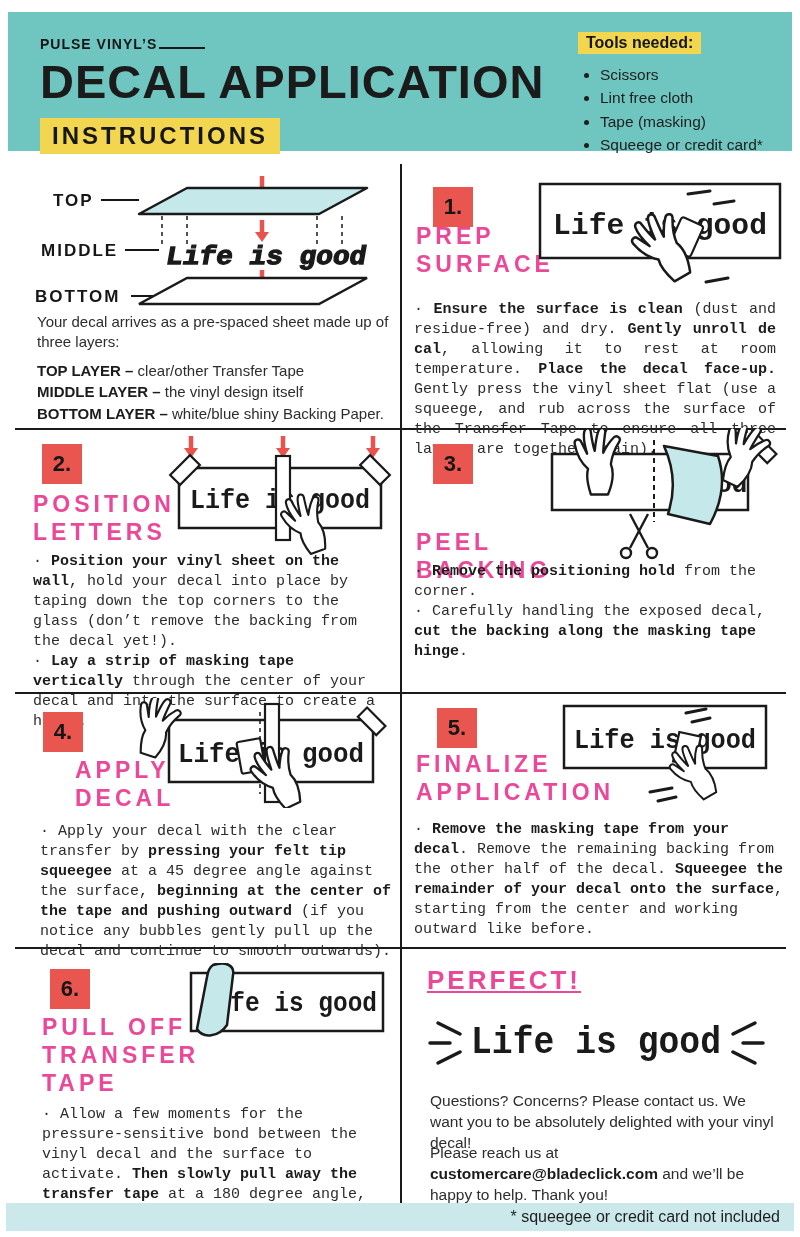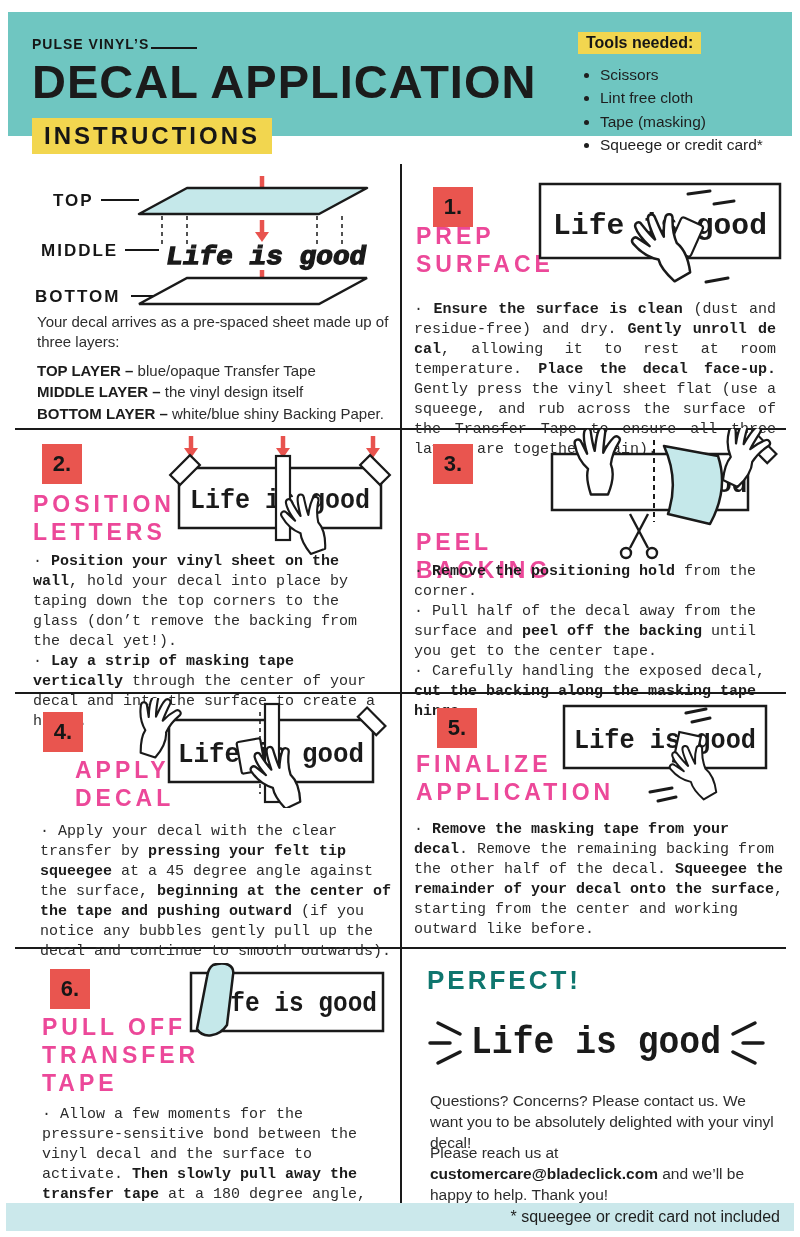--- a/index.html
+++ b/index.html
@@ -1,21 +1,21 @@
 <!DOCTYPE html>
 <html><head>
 <meta charset="utf-8">
 <style>
   html,body{margin:0;padding:0;background:#ffffff;}
   .page{position:relative;width:800px;height:1237px;background:#fff;overflow:hidden;
         font-family:"Liberation Sans","DejaVu Sans",sans-serif;color:#2d2d2d;}
   .abs{position:absolute;}
 
   
-  .header{position:absolute;left:8px;top:12px;width:784px;height:124px;background:#6FC6C1;box-sizing:border-box;padding:24px 24px;}
+  .header{position:absolute;left:8px;top:12px;width:784px;height:139px;background:#6FC6C1;box-sizing:border-box;padding:24px 32px;}
   .brand{font-size:14px;font-weight:700;letter-spacing:1px;color:#161616;}
   .brand-underline{display:inline-block;width:46px;height:11px;border-bottom:2px solid #161616;margin-left:2px;}
   .main-title{font-size:47px;font-weight:700;letter-spacing:1px;color:#1b1b1b;margin-top:6px;line-height:1.0;}
   .subtitle-chip{display:inline-block;background:#F2D64F;color:#161616;font-size:24px;font-weight:700;letter-spacing:3px;padding:4px 12px;margin-top:13px;}
   .tools{position:absolute;left:570px;top:20px;width:212px;}
   .tools-chip{display:inline-block;background:#F2D64F;color:#161616;font-size:16px;font-weight:700;padding:2px 8px;}
   .tools ul{margin:9px 0 8px 0;padding-left:22px;}
   .tools li{font-size:15.5px;line-height:1.5;color:#1e1e1e;}
 
   
@@ -38,21 +38,21 @@
   .step-title{position:absolute;font-weight:700;font-size:23px;letter-spacing:4px;line-height:1.22;color:#ec4899;white-space:pre-line;}
   .step-body{position:absolute;font-size:15px;line-height:1.33;color:#2c2c2c;}
   .step-body p{margin:0;font-family:Liberation Mono, monospace;}
   .just p{text-align:justify;}
   b{font-weight:700;color:#1c1c1c;}
 
   .intro-lead{position:absolute;left:22px;top:140px;width:352px;font-size:15px;line-height:1.33;}
   .intro-layers{position:absolute;left:22px;top:188px;width:358px;font-size:15px;line-height:1.42;}
   .intro-layers p{margin:0;}
 
-  .perfect-title{position:absolute;left:25px;top:16px;font-size:26px;font-weight:700;letter-spacing:3px;color:#0f766e;}
+  .perfect-title{position:absolute;left:25px;top:16px;font-size:26px;font-weight:700;letter-spacing:3px;color:#ec4899;text-decoration:underline;}
   .perfect-para{position:absolute;left:28px;width:348px;font-size:15.5px;line-height:1.35;}
 
   
   .footer-bar{position:absolute;left:6px;top:1203px;width:788px;height:28px;background:#CBE8EB;
               font-size:16px;color:#1e1e1e;text-align:right;line-height:28px;box-sizing:border-box;padding-right:14px;}
 
   
   .hand{fill:#fff;stroke:#1a1a1a;stroke-width:2.5;stroke-linejoin:round;}
   .box{fill:#fff;stroke:#1a1a1a;stroke-width:2.5;}
   .tape{fill:#fff;stroke:#1a1a1a;stroke-width:2.2;}
@@ -116,21 +116,21 @@
       <g>
         <line class="arr-line" x1="235" y1="94" x2="235" y2="102"></line>
           <polygon class="arr-tip" points="228,102 242,102 235,112"></polygon>
       </g>
       <text class="diag-label" x="8" y="126">BOTTOM</text>
       <line class="diag-line" x1="104" y1="120" x2="132" y2="120"></line>
       <polygon class="box" points="112,128 292,128 340,102 160,102"></polygon>
     </svg>
     <div class="intro-lead">Your decal arrives as a pre-spaced sheet made up of three layers:</div>
     <div class="intro-layers">
-      <p><b>TOP LAYER – </b><span>blue/opaque Transfer Tape</span></p>
+      <p><b>TOP LAYER – </b><span>clear/other Transfer Tape</span></p>
       <p><b>MIDDLE LAYER – </b><span>the vinyl design itself</span></p>
       <p><b>BOTTOM LAYER – </b><span>white/blue shiny Backing Paper.</span></p>
     </div>
   </div>
 
   <div class="cell" id="cell-s1">
     <div class="badge" style="left:31px;top:15px;">1.</div>
     <div class="step-title" style="left:14px;top:50px;">PREP
 SURFACE</div>
     <svg class="abs" style="left:136px;top:10px;" width="246" height="112" viewBox="0 0 246 112">
@@ -191,21 +191,20 @@
       <path class="hand" transform="translate(196,-4) rotate(25 30 35) scale(0.9)" d="M22,70 C18,58 17,50 19,43 C12,37 7,28 5,17 C4,12 10,10 12,15 L18,27 C15,17 14,9 15,4 C16,-1 22,-1 22,5 C23,12 24,18 26,24 C27,15 28,7 30,3 C32,-2 38,0 37,5 C36,13 35,20 35,26 C38,20 42,14 46,10 C49,7 54,10 52,14 C47,22 44,30 43,38 C47,48 45,58 40,70 Z"></path>
       <g class="scissor" transform="translate(106,86)">
         <line x1="24" y1="0" x2="6" y2="34"></line>
           <line x1="6" y1="0" x2="24" y2="34"></line>
         <circle cx="2" cy="39" r="5"></circle>
           <circle cx="28" cy="39" r="5"></circle>
       </g>
     </svg>
     <div class="step-body" style="left:12px;top:132px;width:368px;">
       <p><span>· </span><b>Remove the positioning hold</b><span> from the corner.</span></p>
-      <p><span>· Pull half of the decal away from the surface and </span><b>peel off the backing</b><span> until you get to the center tape.</span></p>
       <p><span>· Carefully handling the exposed decal, </span><b>cut the backing along the masking tape hinge</b><span>.</span></p>
     </div>
   </div>
 
   <div class="cell" id="cell-s4">
     <div class="badge" style="left:28px;top:18px;">4.</div>
     <div class="step-title" style="left:22px;top:62px;margin-left:38px;">APPLY
 DECAL</div>
     <svg class="abs" style="left:112px;top:4px;" width="268" height="110" viewBox="0 0 268 110">
       <rect class="box" x="42" y="22" width="204" height="62"></rect>

